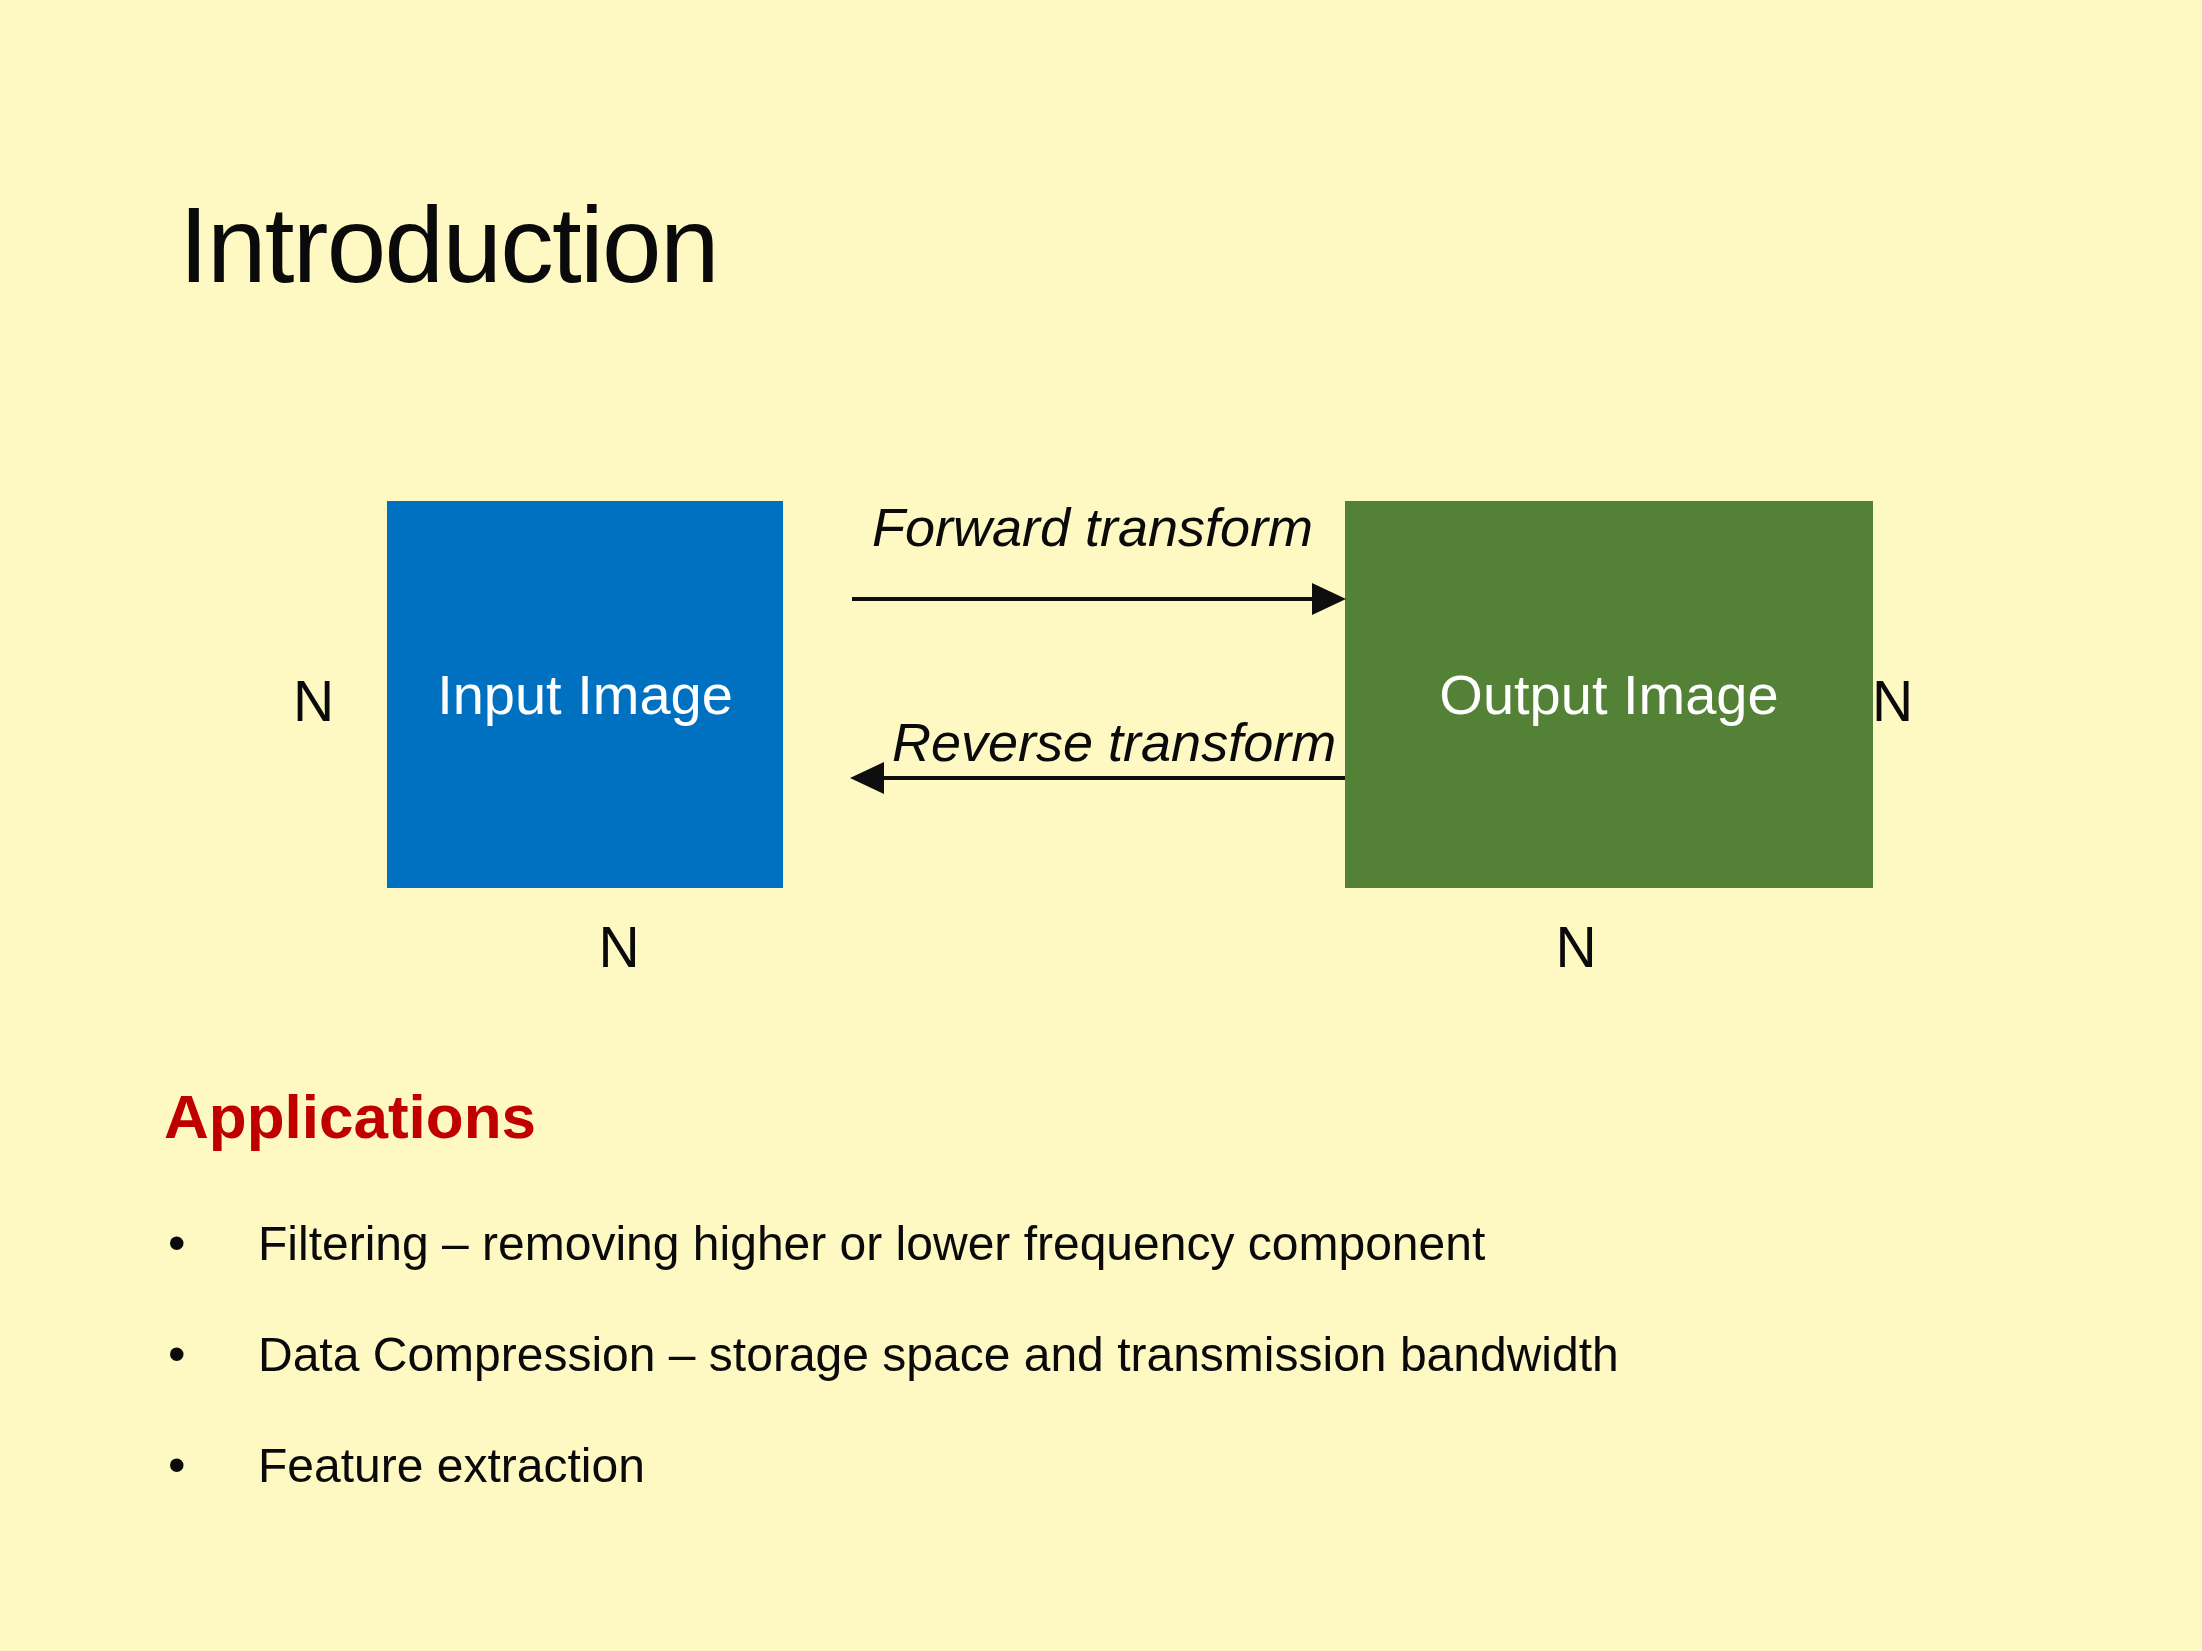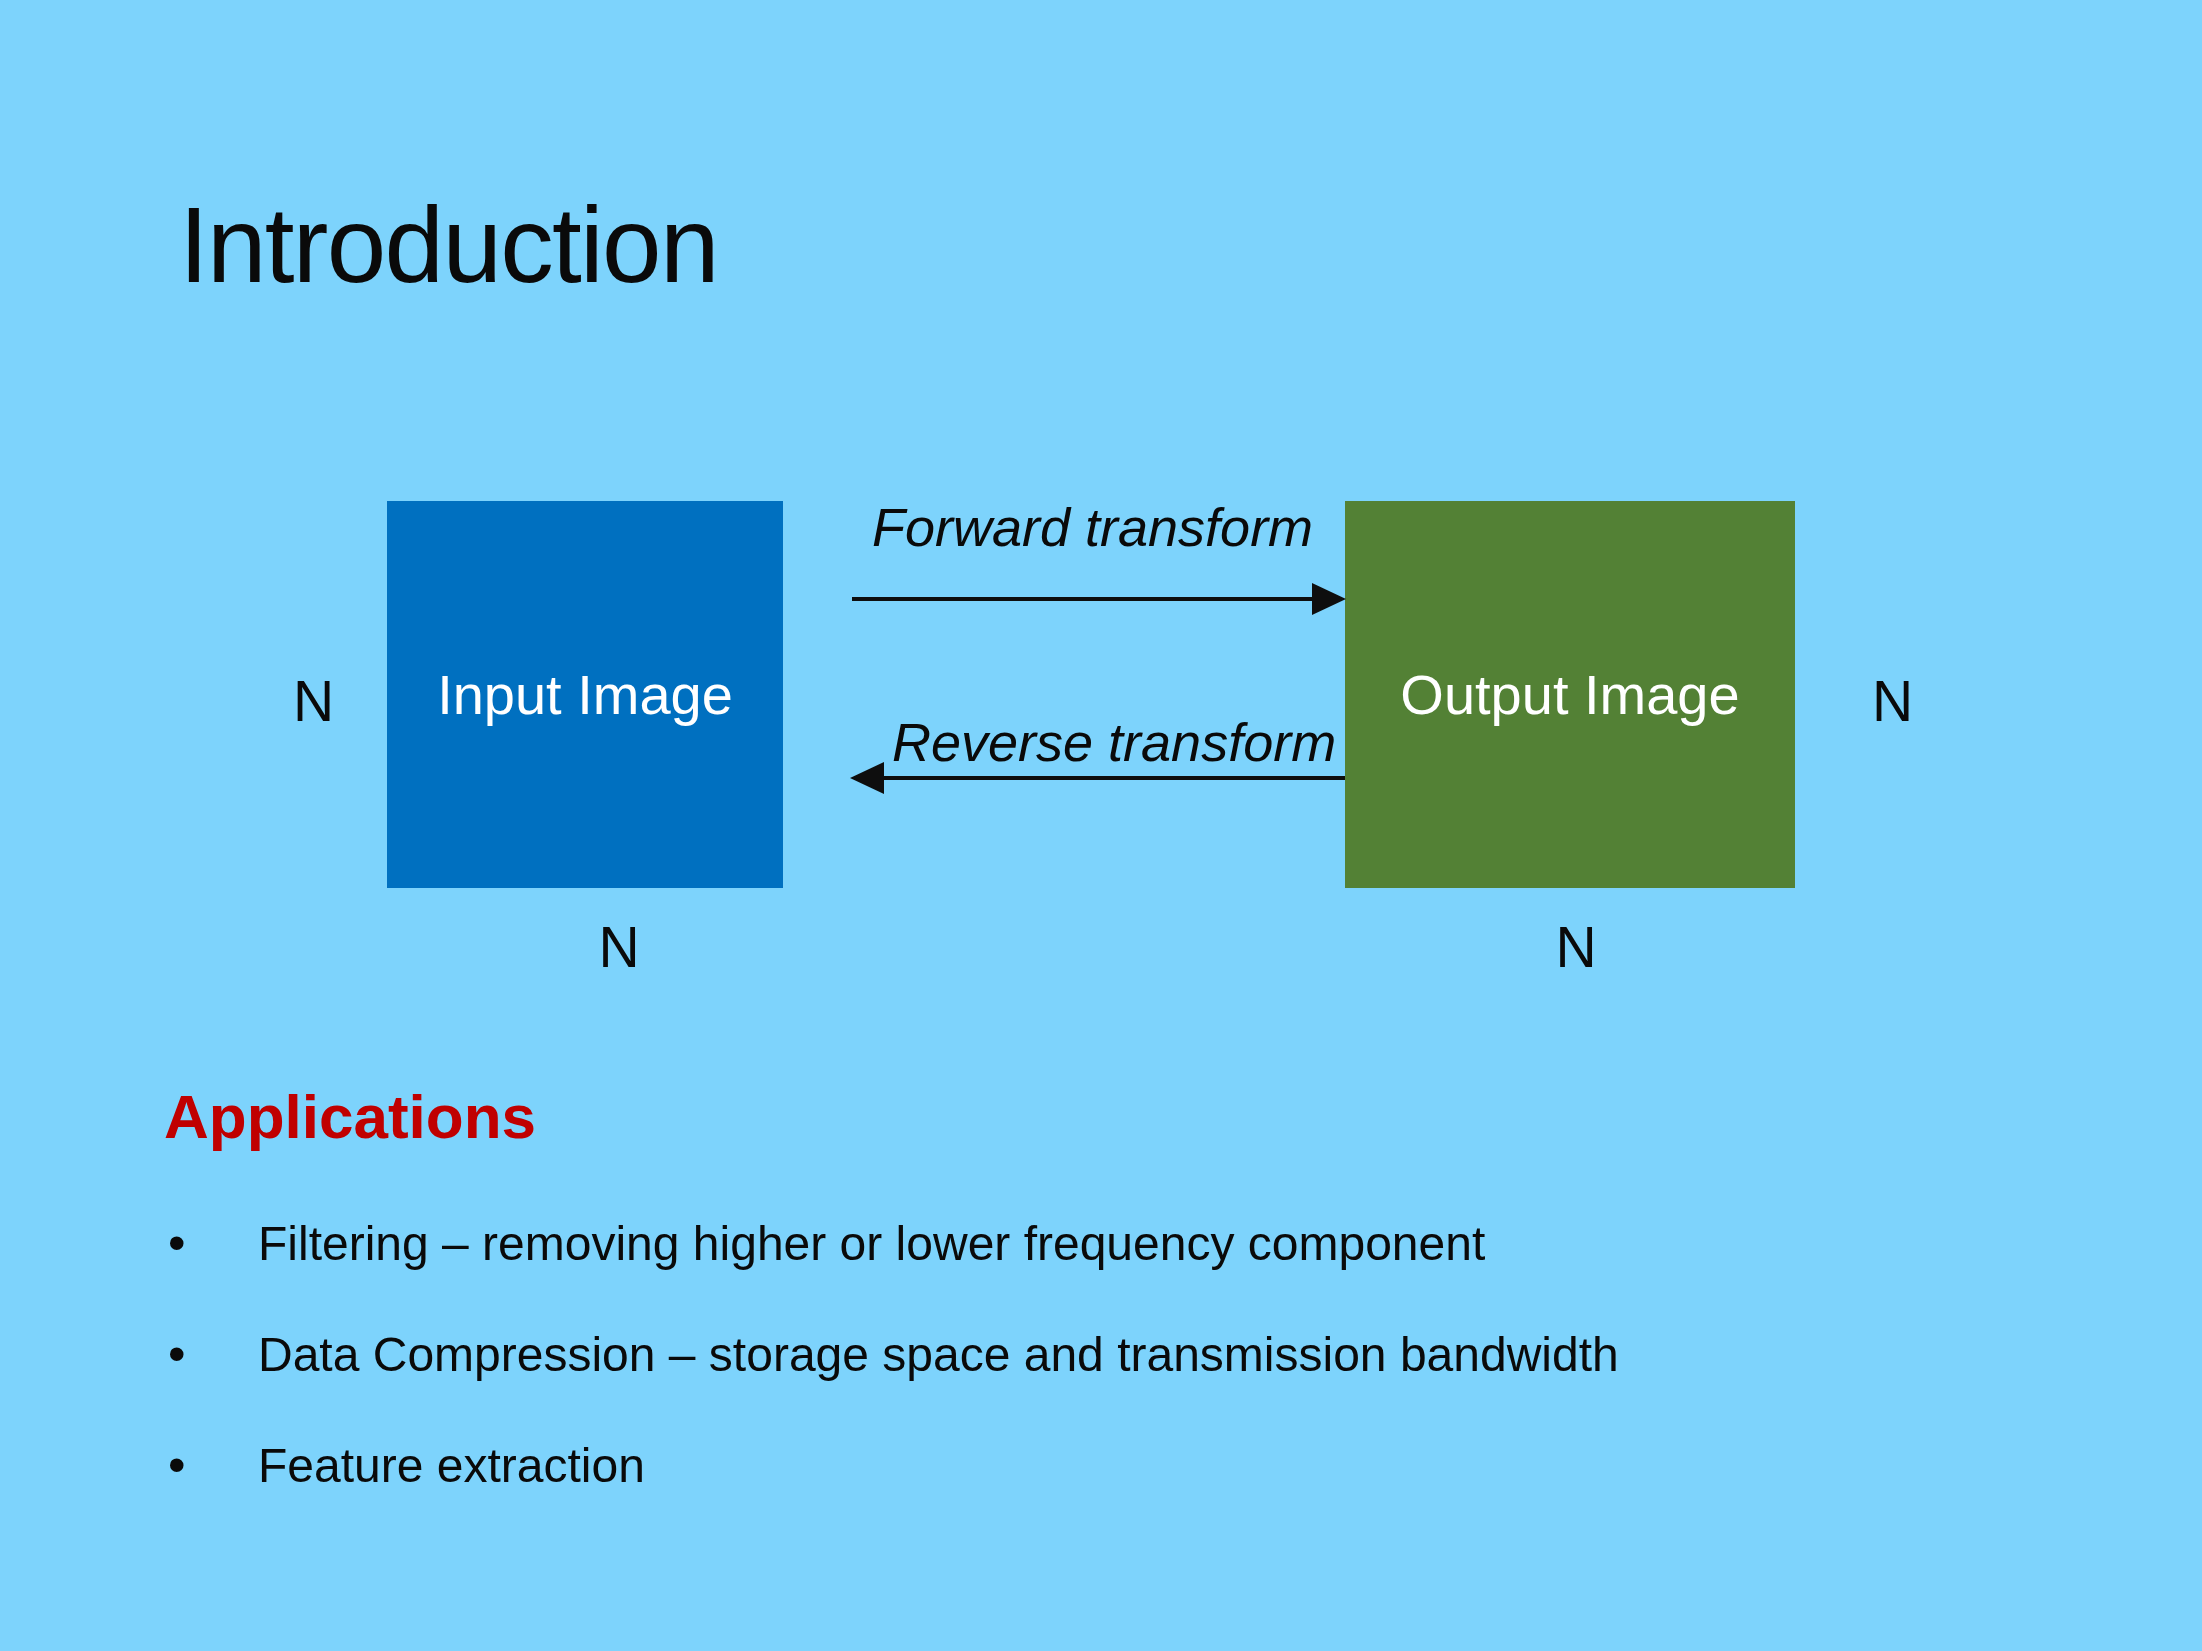--- a/index.html
+++ b/index.html
@@ -1,29 +1,29 @@
 <!DOCTYPE html>
 <html style="font-size:13.8px"><head>
 <meta charset="utf-8">
 <style>
   html,body{margin:0;padding:0;background:#fff;}
   .slide{
-    position:relative;width:2203px;height:1652px;background:#7dd3fc;overflow:hidden;
+    position:relative;width:2203px;height:1652px;background:#fef9c3;overflow:hidden;
     font-family:"Liberation Sans","DejaVu Sans",sans-serif;color:#0a0a0a;
   }
   .title{
     position:absolute;left:179px;top:189px;font-size:107px;line-height:1.05;
     font-weight:400;letter-spacing:-1.7px;color:#0a0a0a;white-space:nowrap;
   }
   .box{
     position:absolute;top:501px;height:387px;display:flex;align-items:center;justify-content:center;
   }
   .box-label{color:#ffffff;font-size:56px;white-space:nowrap;}
   .input-box{left:387px;width:396px;background:#0070C0;}
-  .output-box{left:1345px;width:450px;background:#538135;}
+  .output-box{left:1345px;width:528px;background:#538135;}
   .arrow-line{position:absolute;height:4.3px;background:#0e0e0e;}
   .forward-line{left:852px;top:597px;width:462px;}
   .reverse-line{left:882px;top:776px;width:463px;}
   .arrow-head{position:absolute;width:0;height:0;border-top:16.3px solid transparent;border-bottom:16.3px solid transparent;}
   .forward-head{left:1312px;top:583px;border-left:34px solid #0e0e0e;}
   .reverse-head{left:850px;top:762px;border-right:34px solid #0e0e0e;}
   .arrow-label{position:absolute;font-size:54px;white-space:nowrap;color:#0a0a0a;font-style:italic;}
   .forward-label{left:872px;top:496px;}
   .reverse-label{left:872px;top:711px;margin-left:20px;}
   .n-label{position:absolute;font-size:57px;color:#0a0a0a;white-space:nowrap;}

